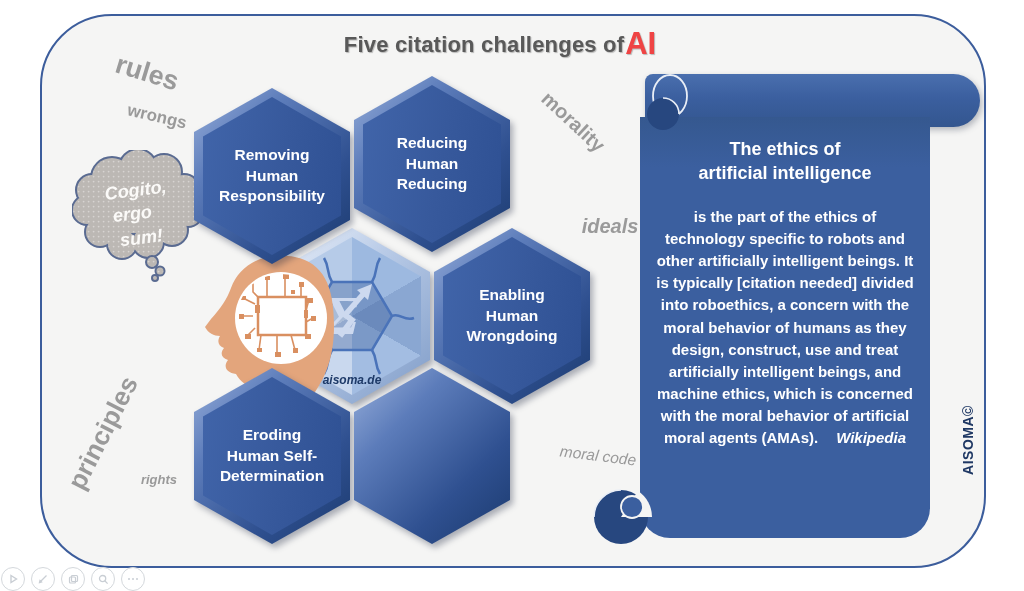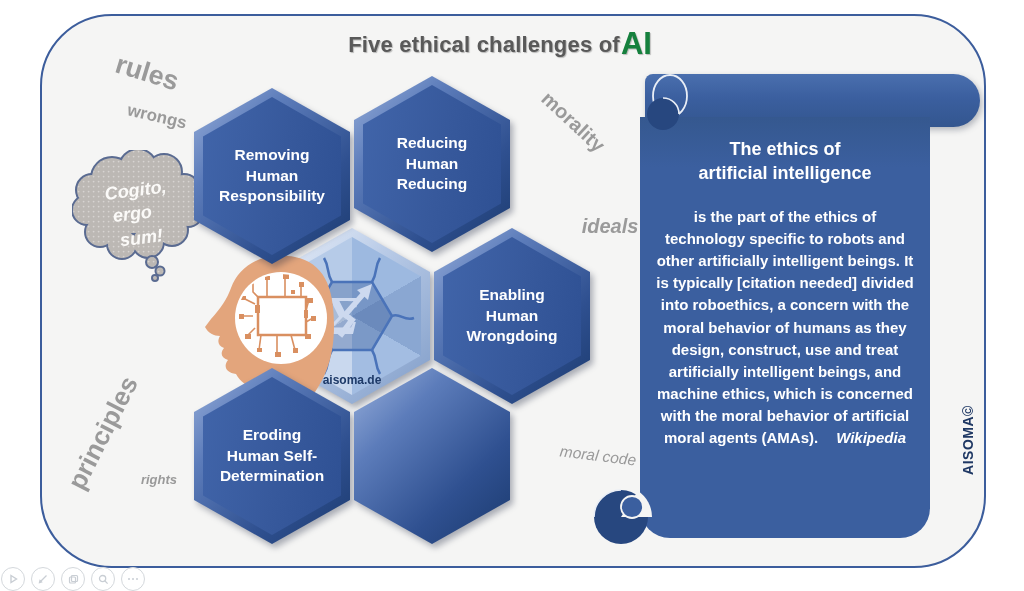--- a/index.html
+++ b/index.html
@@ -5,21 +5,21 @@
   html,body{margin:0;padding:0;background:#fff;}
   .stage{position:relative;width:1024px;height:591px;background:#ffffff;overflow:hidden;
          font-family:"Liberation Sans",sans-serif;}
   
   .frame{position:absolute;left:40px;top:14px;width:942px;height:550px;
          background:#f5f5f4;border:2px solid #3c5d9c;border-radius:72px;z-index:0;}
   
   .title{position:absolute;left:0;top:26px;width:1000px;text-align:center;z-index:2;}
   .title .pre{font-size:22px;font-weight:bold;color:#595959;letter-spacing:.2px;
               text-shadow:1px 1px 1px rgba(0,0,0,.25);}
-  .title .ai{font-size:31px;font-weight:800;color:#15803d;margin-left:1px;vertical-align:-2px;
+  .title .ai{font-size:31px;font-weight:800;color:#ef4444;margin-left:1px;vertical-align:-2px;
              text-shadow:1px 1px 1px rgba(0,0,0,.25);}
   
   .word{position:absolute;color:#9a9a9a;white-space:nowrap;z-index:1;
         transform-origin:center;}
   .w-rules{left:147px;top:73px;font-size:27px;font-weight:bold;transform:translate(-50%,-50%) rotate(17deg);}
   .w-wrongs{left:157px;top:117px;font-size:17px;font-weight:600;transform:translate(-50%,-50%) rotate(13deg);}
   .w-morality{left:573px;top:122px;font-size:20px;font-weight:600;transform:translate(-50%,-50%) rotate(43deg);}
   .w-ideals{left:610px;top:226px;font-size:20px;font-weight:700;font-style:italic;transform:translate(-50%,-50%);}
   .w-principles{left:103px;top:433px;font-size:26px;font-weight:bold;transform:translate(-50%,-50%) rotate(-63deg);}
   .w-rights{left:159px;top:479px;font-size:13px;font-weight:bold;font-style:italic;transform:translate(-50%,-50%);}
@@ -41,21 +41,21 @@
   .hex2{left:354px;top:76px;}
   .hex3{left:434px;top:228px;}
   .hex4{left:194px;top:368px;}
   .hex5{left:354px;top:368px;}
   .hexC{left:274px;top:228px;z-index:2;}
   .hexC .outer{background:linear-gradient(135deg,#eef3fb 0%,#b9cbe7 40%,#7f9cc8 100%);}
   .hexC .inner{background:conic-gradient(from -90deg at 50% 50%,
       #eaf1fa 0deg 30deg,#b6cbe8 30deg 90deg,#9db9e0 90deg 150deg,
       #8aa7d2 150deg 210deg,#a3bde2 210deg 270deg,#c9d8ee 270deg 330deg,#eaf1fa 330deg 360deg);}
   .hexC .site{position:absolute;left:0;right:0;bottom:17px;text-align:center;
-      font-size:12px;font-weight:bold;color:#1e3a68;z-index:2;}
+      font-size:12px;font-weight:bold;color:#1e3a68;z-index:2;font-style:italic;}
   .hexC svg{position:absolute;inset:0;z-index:1;}
   
   .bubble{position:absolute;left:72px;top:150px;z-index:3;}
   .head{position:absolute;left:195px;top:250px;z-index:3;}
   
   .scroll-bar{position:absolute;left:645px;top:74px;width:335px;height:53px;z-index:5;
       background:linear-gradient(180deg,#4a6fae 0%,#3b5f9f 45%,#33568f 100%);
       border-radius:8px 27px 27px 8px;filter:drop-shadow(2px 3px 3px rgba(25,35,60,.3));}
   .scroll-body{position:absolute;left:640px;top:117px;width:290px;height:421px;z-index:5;
       background:linear-gradient(180deg,#35588f 0%,#3b5f9f 12%);
@@ -78,21 +78,21 @@
       background:#fff;display:flex;align-items:center;justify-content:center;cursor:pointer;}
   .tbtn svg{display:block;}
 </style>
 </head>
 <body>
 
 <div class="stage">
   <div class="frame"></div>
 
   <div class="title">
-    <span class="pre">Five ethical challenges of</span><span class="ai">AI</span>
+    <span class="pre">Five citation challenges of</span><span class="ai">AI</span>
   </div>
 
   <div class="word w-rules">rules</div>
   <div class="word w-wrongs">wrongs</div>
   <div class="word w-morality">morality</div>
   <div class="word w-ideals">ideals</div>
   <div class="word w-principles">principles</div>
   <div class="word w-rights">rights</div>
   <div class="word w-moralcode">moral code</div>
 

